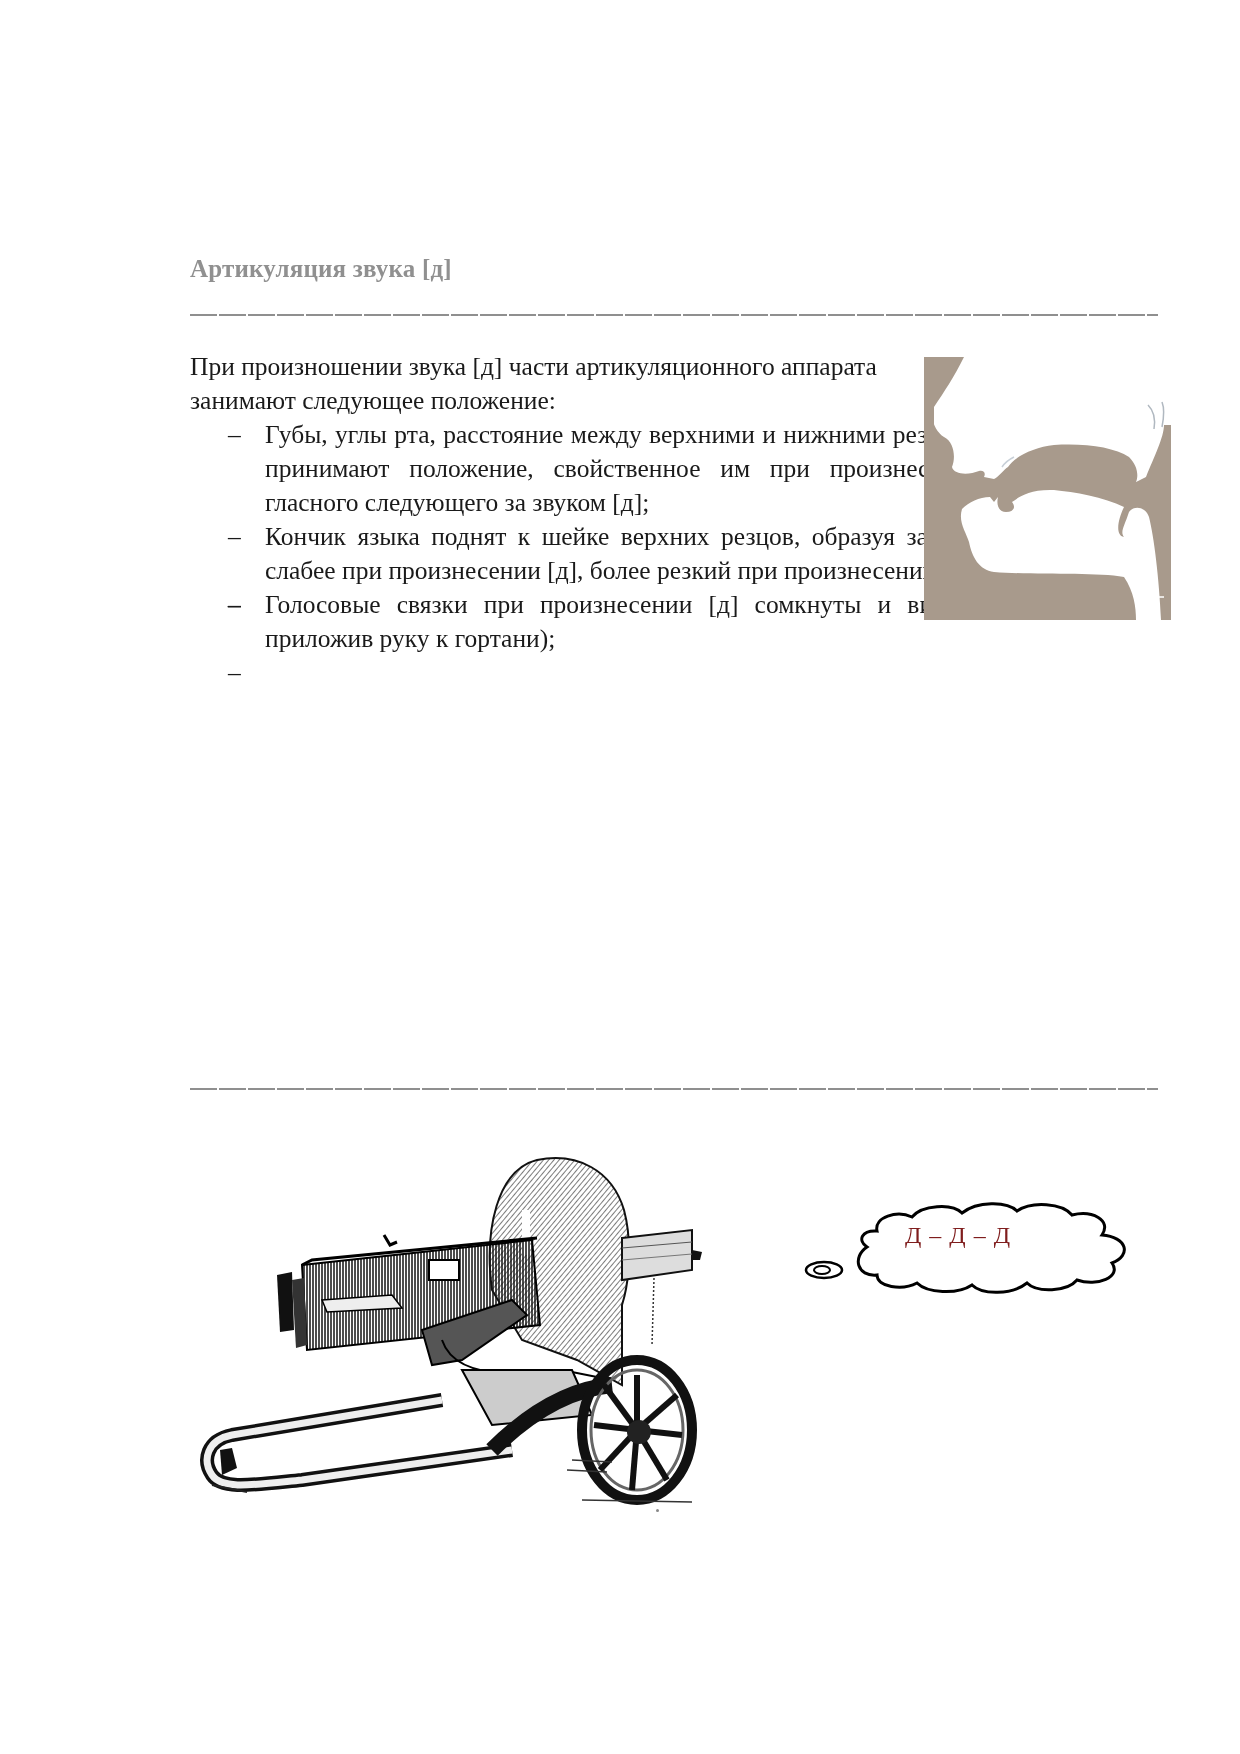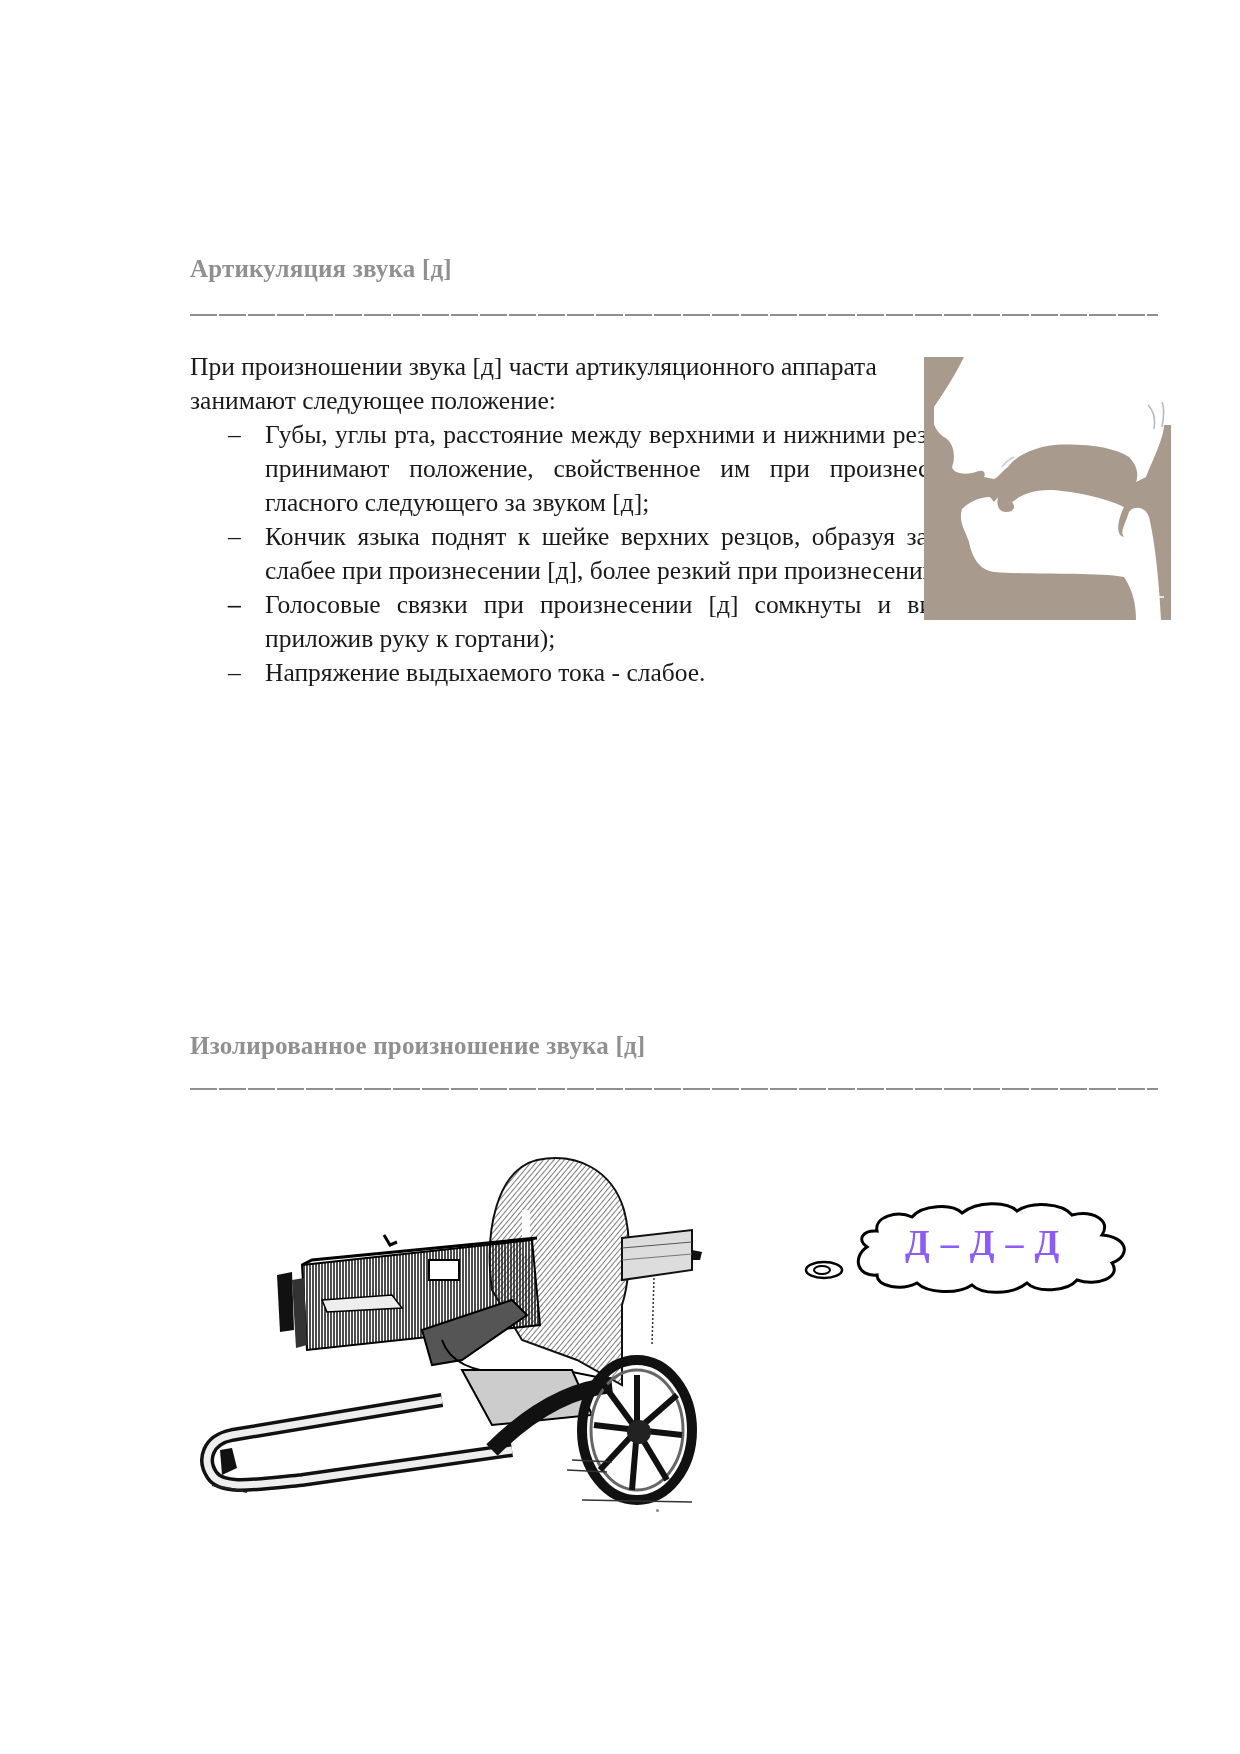--- a/index.html
+++ b/index.html
@@ -18,22 +18,22 @@
   ul.items { position: absolute; left: 178px; top: 418px; width: 980px; margin: 0; padding: 0;
              list-style: none; font-size: 25.5px; line-height: 34px; }
   ul.items li { position: relative; padding-left: 75px; text-align: justify; }
   ul.items li.narrow { width: 717px; }
   ul.items li .dash { position: absolute; left: 38px; top: 0; }
 
   .mouth-fig { position: absolute; left: 912px; top: 357px; width: 247px; height: 263px; }
 
   .gun-fig { position: absolute; left: 180px; top: 1130px; width: 620px; height: 390px; }
   .cloud { position: absolute; left: 790px; top: 1195px; width: 350px; height: 100px; }
-  .cloud-text { position: absolute; left: 893px; top: 1222px; font-size: 36px;
-                color: #8b5cf6; letter-spacing: 1px; font-weight: bold; }
+  .cloud-text { position: absolute; left: 893px; top: 1222px; font-size: 24px;
+                color: #7f1d1d; letter-spacing: 1px; }
   .dot { position: absolute; width: 3px; height: 3px; background: #888; border-radius: 50%; }
 </style>
 </head>
 <body>
 
 <div class="page">
 
   <div class="section-title" style="top:255px;">Артикуляция звука [д]</div>
   <div class="rule-solid" style="top:314px;"></div>
 
@@ -53,21 +53,20 @@
     </li>
     <li>
       <span class="dash">–</span>
     </li>
     <li>
       <span class="dash">–</span>
       <span>Голосовые связки при произнесении [д] сомкнуты и вибрируют (проверить, приложив руку к гортани);</span>
     </li>
     <li>
       <span class="dash">–</span>
-      <span>Напряжение выдыхаемого тока  - слабое.</span>
     </li>
   </ul>
 
   <svg class="mouth-fig" viewBox="0 0 247 263">
     <rect x="0" y="0" width="247" height="263" fill="#ffffff"></rect>
     <path d="M0,0 L40,0 C30,20 20,35 10,50 C5,62 12,75 20,80 C30,85 32,100 28,110
              C30,118 45,118 55,114 C60,113 62,116 60,120 L70,122 C75,120 80,112 84,110
              C90,100 110,90 130,88 C160,86 190,90 205,100 C213,108 215,118 212,125
              L222,120 C230,100 240,80 240,68 L247,68 L247,263 L237,263 C235,220 230,180 225,160
              C222,150 210,148 205,155 C200,170 196,175 200,180 C190,178 195,160 200,150
@@ -76,21 +75,20 @@
              C34,165 42,175 45,185 C48,200 55,213 70,215 C110,218 170,215 200,220
              C210,235 212,250 212,263 L0,263 Z" fill="#a89a8c"></path>
     <path d="M0,0 L0,263" stroke="#a89a8c" stroke-width="20"></path>
     <path d="M238,70 C240,60 240,50 238,45" stroke="#b0b8c0" stroke-width="1.5" fill="none"></path>
     <path d="M230,72 C232,60 228,52 224,48" stroke="#b0b8c0" stroke-width="1.5" fill="none"></path>
     <path d="M78,110 C82,104 86,102 90,100" stroke="#c8d0d8" stroke-width="1.5" fill="none"></path>
     <path d="M226,240 L240,240" stroke="#ffffff" stroke-width="1.5"></path>
     <path d="M228,200 L230,263" stroke="#ffffff" stroke-width="1"></path>
   </svg>
 
-  <div class="section-title" style="top:1032px;">Изолированное произношение звука [д]</div>
   <div class="rule-solid" style="top:1088px;"></div>
 
   <svg class="gun-fig" viewBox="0 0 620 390">
     <defs>
       <pattern id="hatch" width="4" height="4" patternUnits="userSpaceOnUse" patternTransform="rotate(40)">
         <line x1="0" y1="0" x2="0" y2="4" stroke="#222" stroke-width="1.2"></line>
       </pattern>
       <pattern id="vhatch" width="3" height="3" patternUnits="userSpaceOnUse">
         <line x1="1" y1="0" x2="1" y2="3" stroke="#111" stroke-width="1.5"></line>
       </pattern>

